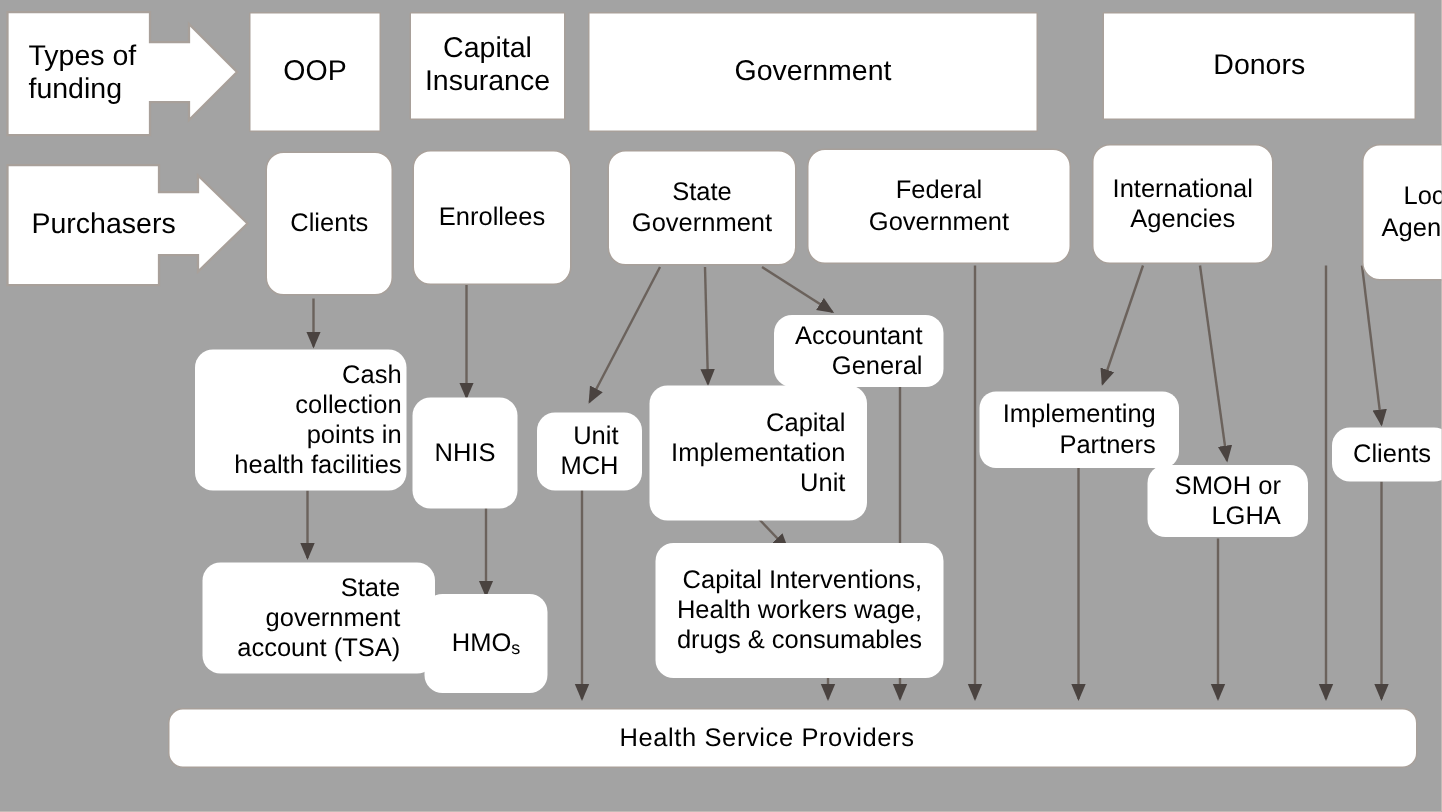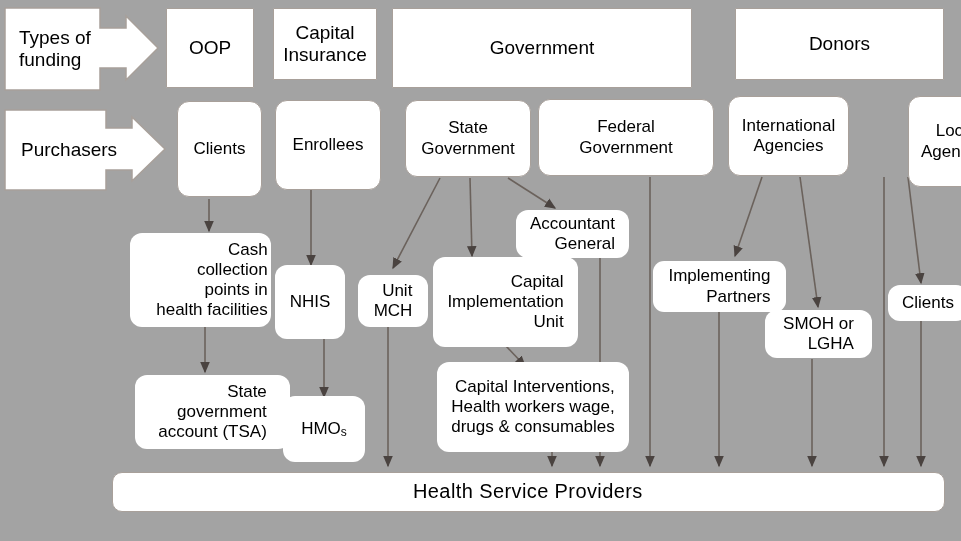--- a/index.html
+++ b/index.html
@@ -47,21 +47,21 @@
   
   .soft {
     border: none;
     border-radius: 12px;
     font-size: 17px;
     text-align: right;
   }
   .bar {
     border: 1.5px solid #a8a09a;
     border-radius: 10px;
-    font-size: 20px;
+    font-size: 17px;
     justify-content: flex-start;
     padding-left: 300px;
     letter-spacing: 0.4px;
   }
   .bar span { display:block; }
   .sub {
     font-size: 12px;
     vertical-align: baseline;
     position: relative;
     top: 2px;

